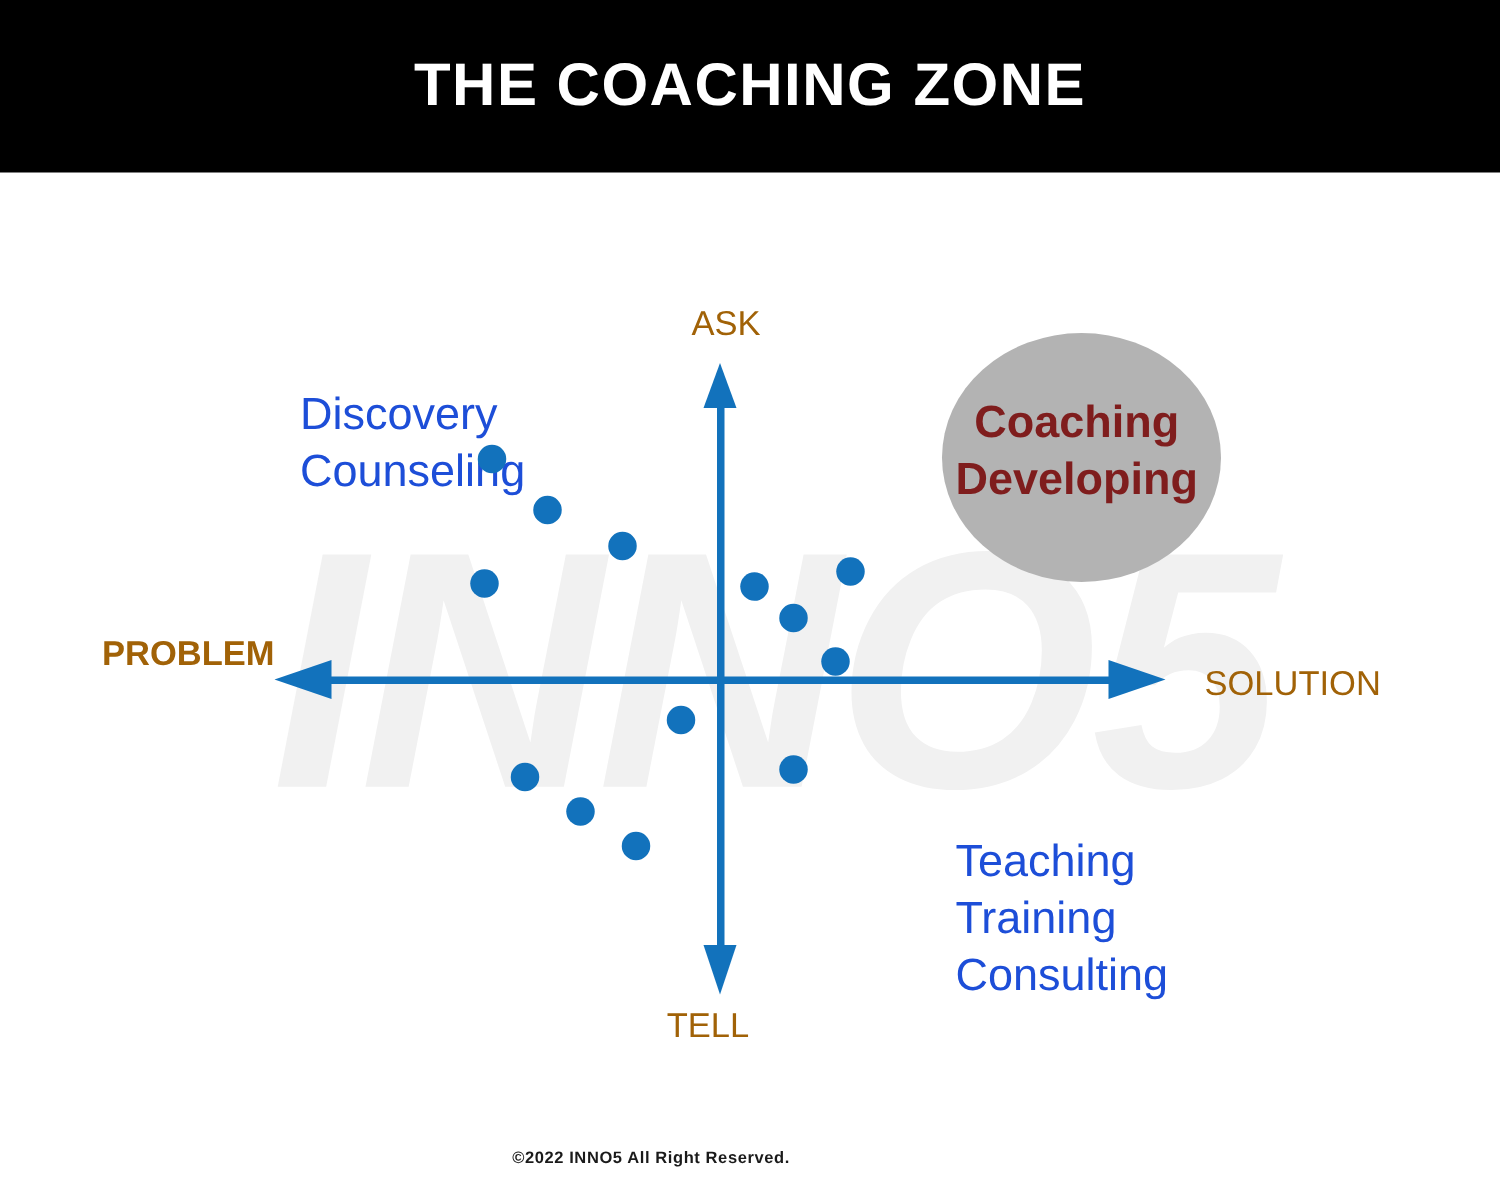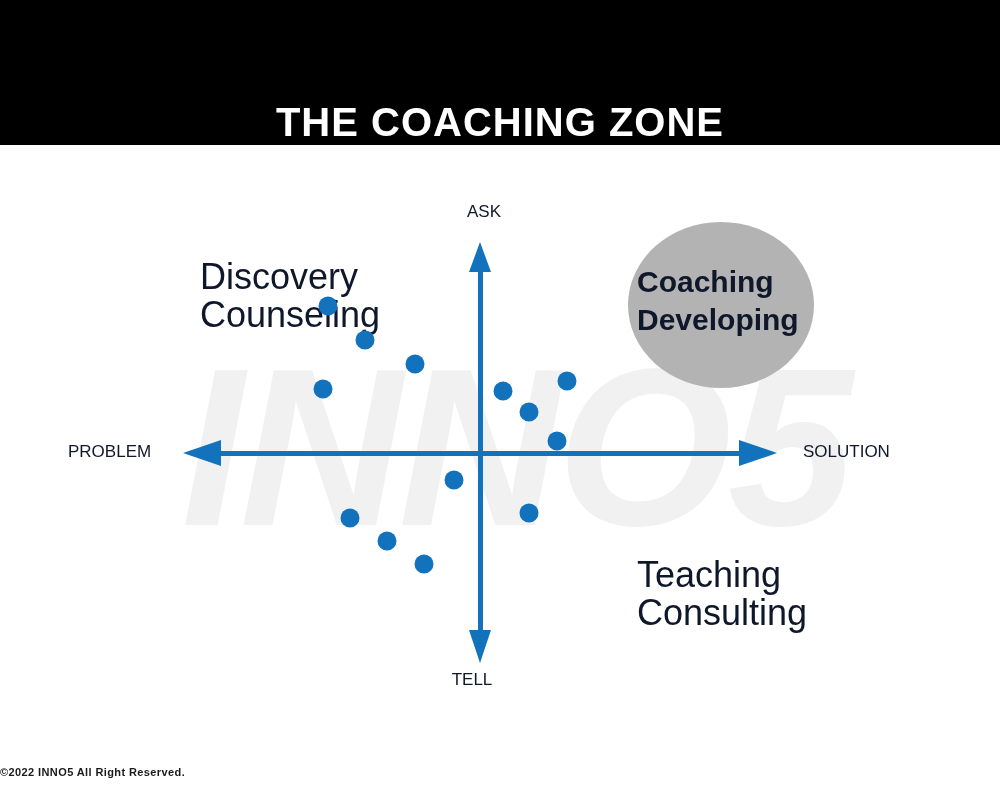--- a/index.html
+++ b/index.html
@@ -9,24 +9,24 @@
     height: 800px;
     background: #ffffff;
     overflow: hidden;
     font-family: "Liberation Sans", sans-serif;
   }
 
   
   .header {
     position: absolute;
     left: 0; top: 0;
-    width: 1000px; height: 145px;
+    width: 1000px; height: 115px;
     background: #000000;
     display: flex;
-    align-items: flex-end;
+    align-items: center;
     justify-content: center;
   }
   .header h1 {
     margin: 0;
     color: #ffffff;
     font-size: 40px;
     font-weight: bold;
     letter-spacing: 1px;
     white-space: nowrap;
   }
@@ -43,22 +43,22 @@
     color: #f1f1f1;
     z-index: 1;
     white-space: nowrap;
     user-select: none;
   }
 
   
   .qlabel {
     position: absolute;
     z-index: 3;
-    color: #0f172a;
-    font-size: 36px;
+    color: #1d4ed8;
+    font-size: 30px;
     line-height: 38px;
     white-space: nowrap;
   }
   .qlabel span { display: block; }
   .qlabel.tl { left: 200px; top: 258px; }
   .qlabel.bl { left: 203px; top: 562px; }
   .qlabel.br { left: 637px; top: 556px; }
 
   
   .coach-circle {
@@ -66,25 +66,26 @@
     left: 628px; top: 222px;
     width: 186px; height: 166px;
     background: #b3b3b3;
     border-radius: 50%;
     z-index: 2;
   }
   .coach-text {
     position: absolute;
     left: 637px; top: 263px;
     z-index: 3;
-    color: #0f172a;
+    color: #7f1d1d;
     font-size: 30px;
     font-weight: 600;
     line-height: 38px;
     white-space: nowrap;
+    text-align: center;
   }
   .coach-text span { display: block; }
 
   
   .axis-v {
     position: absolute;
     left: 478px; top: 266px;
     width: 5px; height: 370px;
     background: #1272bc;
     z-index: 4;
@@ -119,45 +120,45 @@
     left: 739px; top: 440px;
     border-top: 13px solid transparent;
     border-bottom: 13px solid transparent;
     border-left: 38px solid #1272bc;
   }
 
   
   .axis-label {
     position: absolute;
     z-index: 5;
-    color: #0f172a;
-    font-size: 17px;
+    color: #a16207;
+    font-size: 23px;
     white-space: nowrap;
   }
   .axis-label.ask  { left: 484px; top: 202px; transform: translateX(-50%); }
   .axis-label.tell { left: 472px; top: 670px; transform: translateX(-50%); }
-  .axis-label.problem  { left: 68px;  top: 442px; }
+  .axis-label.problem  { left: 68px;  top: 422px; font-weight: bold; }
   .axis-label.solution { left: 803px; top: 442px; }
 
   
   .dots-layer { position: absolute; left: 0; top: 0; z-index: 6; }
   .dot {
     position: absolute;
     width: 19px; height: 19px;
     border-radius: 50%;
     background: #1272bc;
     transform: translate(-50%, -50%);
   }
 
   
   .footer {
     position: absolute;
     left: 0; top: 762px;
     width: 868px;
-    text-align: left;
+    text-align: center;
     z-index: 5;
   }
   .footer span {
     color: #1a1a1a;
     font-size: 11px;
     font-weight: bold;
     letter-spacing: 0.4px;
   }
 </style>
 </head>
@@ -180,20 +181,21 @@
   <div class="coach-text">
     <span>Coaching</span>
     <span>Developing</span>
   </div>
 
   <div class="qlabel bl">
   </div>
 
   <div class="qlabel br">
     <span>Teaching</span>
+    <span>Training</span>
     <span>Consulting</span>
   </div>
 
   <div class="axis-v"></div>
   <div class="axis-h"></div>
   <div class="arrow up"></div>
   <div class="arrow down"></div>
   <div class="arrow left"></div>
   <div class="arrow right"></div>
 

